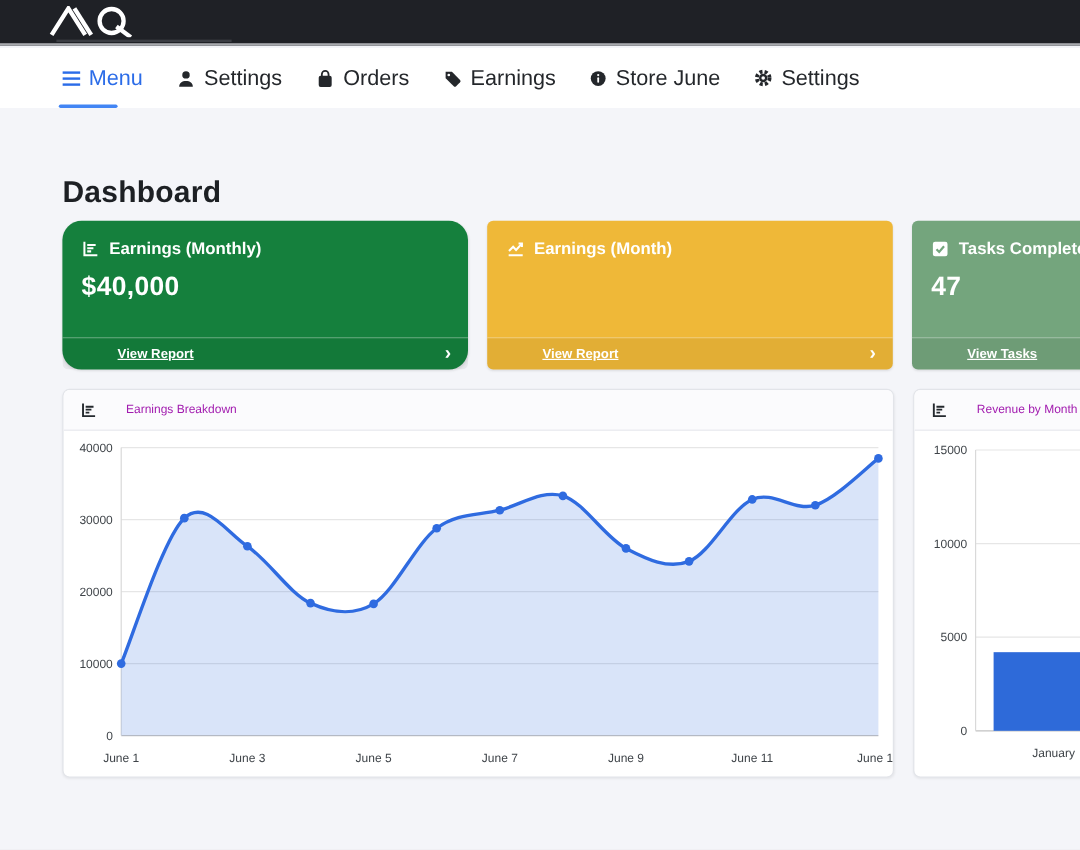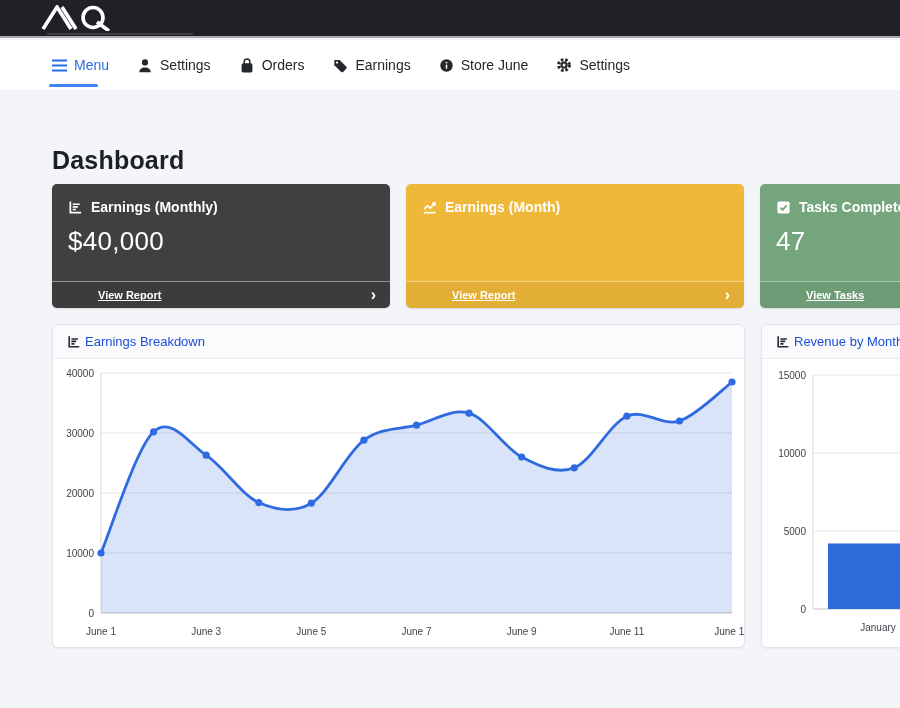--- a/index.html
+++ b/index.html
@@ -6,40 +6,40 @@
   body { font-family:"Liberation Sans", sans-serif; background:#e9eaee; }
   .screen { position:relative; width:900px; height:708px; background:#f4f5f9; overflow:hidden; font-family:"Liberation Sans", sans-serif; }
 
   
   .topbar { position:absolute; left:0; top:0; width:900px; height:38px; background:#1f2126; border-bottom:2px solid #a8aaae; }
   .logo-svg { position:absolute; left:40px; top:5px; }
   .logo-underline { position:absolute; left:47px; top:33px; width:146px; height:2px; background:#3b3d43; }
 
   
   .navbar { position:absolute; left:0; top:40px; width:900px; height:50px; background:#ffffff; display:flex; align-items:center; padding-left:52px; gap:28px; }
-  .nav-item { display:flex; align-items:center; gap:7px; font-size:14px; color:#24272b; text-decoration:none; position:relative; cursor:pointer; }
+  .nav-item { display:flex; align-items:center; gap:7px; font-size:18px; color:#24272b; text-decoration:none; position:relative; cursor:pointer; }
   .nav-item.active { color:#2b6ce8; }
   .active-underline { position:absolute; left:-3px; bottom:-14px; width:49px; height:3px; background:#4285f4; border-radius:2px; }
 
   
   .page-title { position:absolute; left:52px; top:146px; font-size:25px; font-weight:600; color:#1d2024; letter-spacing:0.2px; }
 
   .cards-row { position:absolute; left:52px; top:184px; display:flex; gap:16px; width:1200px; }
   .stat-card { width:338px; height:124px; border-radius:5px; color:#fff; position:relative; box-shadow:0 1px 2px rgba(0,0,0,0.10); }
   .stat-head { display:flex; align-items:center; gap:8px; padding:15px 16px 0; font-size:14px; font-weight:700; }
-  .stat-value { padding:11px 16px 0; font-size:26px; font-weight:400; letter-spacing:0.3px; }
+  .stat-value { padding:11px 16px 0; font-size:22px; font-weight:700; letter-spacing:0.3px; }
   .stat-footer { position:absolute; bottom:0; left:0; right:0; height:27px; border-top:1px solid rgba(255,255,255,0.45); background:rgba(0,0,0,0.05); display:flex; justify-content:space-between; align-items:center; padding:0 14px; border-radius:0 0 5px 5px; }
   .stat-link { color:#fff; font-size:11px; font-weight:700; text-decoration:underline; cursor:pointer;margin-left:32px; }
   .stat-chevron { font-size:16px; font-weight:700; line-height:1; }
 
   .charts-row { position:absolute; left:52px; top:324px; display:flex; gap:16px; }
   .chart-card { background:#fff; border:1px solid #e2e4e9; border-radius:6px; overflow:hidden; box-shadow:0 1px 2px rgba(0,0,0,0.06); }
   .chart-card.left { width:693px; height:324px; }
   .chart-card.right { width:339px; height:324px; }
-  .chart-header { height:34px; display:flex; align-items:center; gap:4px; padding:0 14px; background:#fbfbfd; border-bottom:1px solid #e8e9ee; font-size:13px; color:#1d4ed8; }
+  .chart-header { height:34px; display:flex; align-items:center; gap:24px; padding:0 14px; background:#fbfbfd; border-bottom:1px solid #e8e9ee; font-size:10px; color:#a21caf; }
   .chart-body { position:relative; }
   svg text { font-family:"Liberation Sans", sans-serif; }
 </style>
 </head>
 <body>
 
 <div class="screen">
 
   <header class="topbar">
     <svg class="logo-svg" width="72" height="26" viewBox="0 0 72 26">
@@ -97,21 +97,21 @@
         <circle cx="8" cy="8" r="1.5" fill="#ffffff"></circle>
       </svg>
       <span>Settings</span>
     </a>
   </nav>
 
   <h1 class="page-title">Dashboard</h1>
 
   <section class="cards-row">
 
-    <div class="stat-card" style="background: #404040;">
+    <div class="stat-card" style="background: #15803d; border-radius: 16px;">
       <div class="stat-head">
         <svg width="15" height="15" viewBox="0 0 16 16">
           <path d="M2.5,1.5 V13.5 H14" fill="none" stroke="#ffffff" stroke-width="1.8"></path>
           <path d="M5,4.5 H12.5 M5,7.3 H10.5 M5,10.1 H8.5" fill="none" stroke="#ffffff" stroke-width="1.8"></path>
         </svg>
         <span>Earnings (Monthly)</span>
       </div>
       <div class="stat-value">$40,000</div>
       <div class="stat-footer">
         <a class="stat-link">View Report</a>

